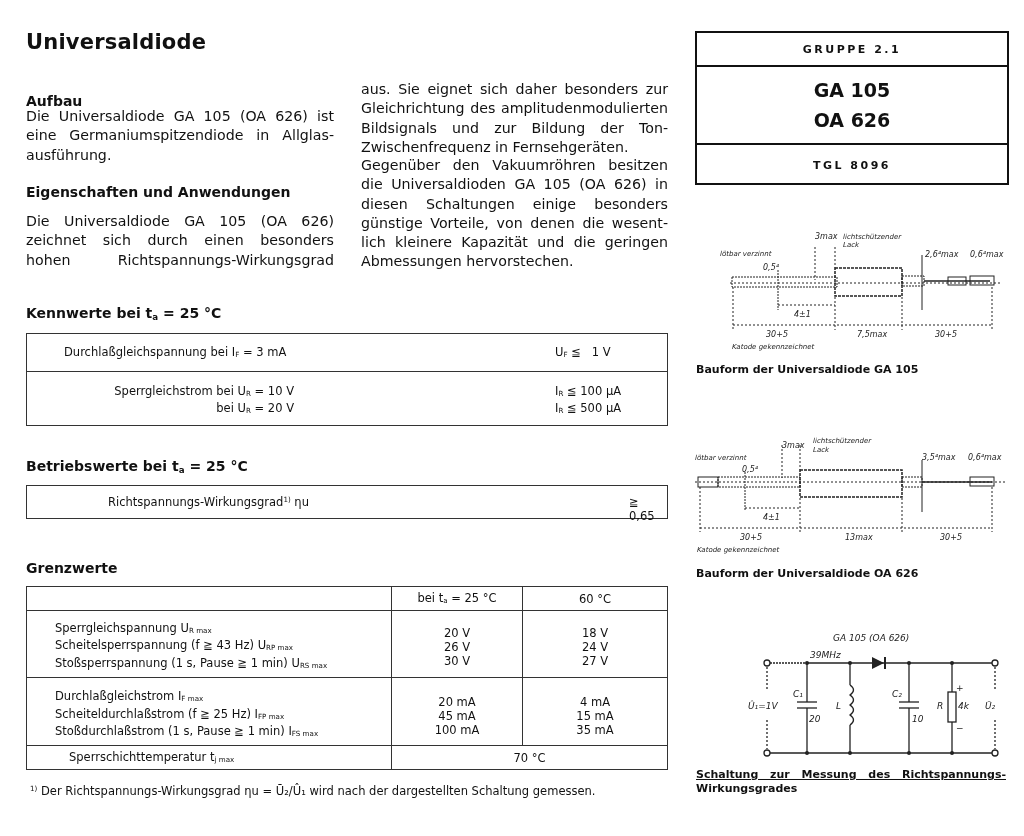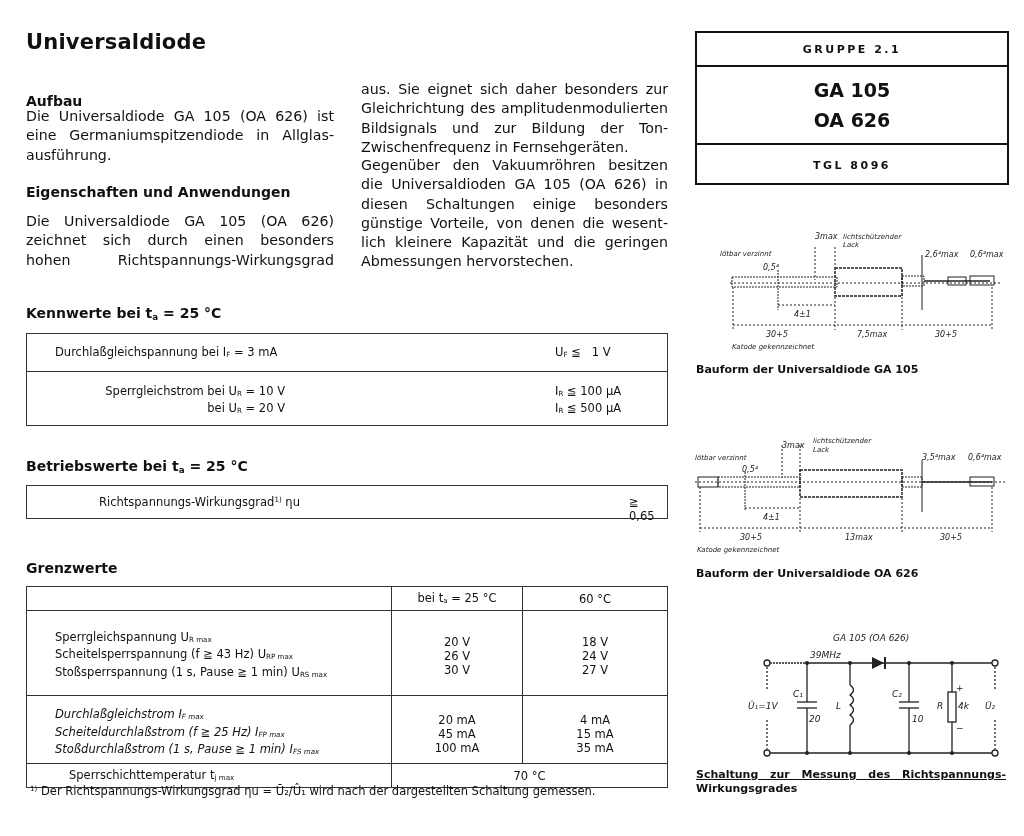--- a/index.html
+++ b/index.html
@@ -20,21 +20,21 @@
                 font-size: 11px; font-weight: bold; letter-spacing: 2.5px; }
   .hbox .row2 { height: 76px; border-bottom: 2px solid #111; display:flex; flex-direction:column; align-items:center; justify-content:center;
                 font-size: 19px; font-weight: bold; line-height: 30px; }
   .hbox .row3 { height: 40px; display:flex; align-items:center; justify-content:center;
                 font-size: 11px; font-weight: bold; letter-spacing: 2.5px; }
 
   
   .tbl { border: 1px solid #333; box-sizing: border-box; font-size: 11.5px; }
   .tbl-row { border-bottom: 1px solid #333; position: relative; box-sizing: border-box; }
   .tbl-row:last-child { border-bottom: none; }
-  .cell-label { position: absolute; left: 28px; }
+  .cell-label { position: absolute; left: 37px; }
   .cell-val { position: absolute; left: 528px; }
   .caption { font-size: 11px; font-weight: bold; }
   .grid { border-collapse: collapse; font-size: 11.5px; }
   .grid td { border: 1px solid #333; padding: 0; vertical-align: middle; }
   .line { line-height: 14px; }
 </style>
 </head>
 <body>
 
 <div class="abs title">Universaldiode</div>
@@ -96,39 +96,39 @@
 <div class="abs h2" style="left:26px; top:560px;">Grenzwerte</div>
 <table class="abs grid" style="left:26px; top:586px; width:642px;">
   <tbody>
       <tr style="height:24px;">
     <td style="width:364px;"></td>
     <td style="width:130px; text-align:center;">
       <span>bei t</span><span class="sub">a</span><span> = 25 °C</span>
     </td>
     <td style="text-align:center;">60 °C</td>
   </tr>
-  <tr style="height:85px;">
+  <tr style="height:67px;">
     <td class="line" style="padding-left:28px; padding-top:6px;">
       <div><span>Sperrgleichspannung U</span><span class="sub">R max</span></div>
       <div><span>Scheitelsperrspannung (f ≧ 43 Hz) U</span><span class="sub">RP max</span></div>
       <div><span>Stoßsperrspannung (1 s, Pause ≧ 1 min) U</span><span class="sub">RS max</span></div>
     </td>
     <td class="line" style="text-align:center; padding-top:6px;">
       <div>20 V</div>
       <div>26 V</div>
       <div>30 V</div>
     </td>
     <td class="line" style="text-align:center; padding-top:6px;">
       <div>18 V</div>
       <div>24 V</div>
       <div>27 V</div>
     </td>
   </tr>
   <tr style="height:68px;">
-    <td class="line" style="padding-left:28px; padding-top:8px;font-style:italic;">
+    <td class="line" style="padding-left:28px; padding-top:8px;">
       <div><span>Durchlaßgleichstrom I</span><span class="sub">F max</span></div>
       <div><span>Scheiteldurchlaßstrom (f ≧ 25 Hz) I</span><span class="sub">FP max</span></div>
       <div><span>Stoßdurchlaßstrom (1 s, Pause ≧ 1 min) I</span><span class="sub">FS max</span></div>
     </td>
     <td class="line" style="text-align:center; padding-top:8px;">
       <div>20 mA</div>
       <div>45 mA</div>
       <div>100 mA</div>
     </td>
     <td class="line" style="text-align:center; padding-top:8px;">

